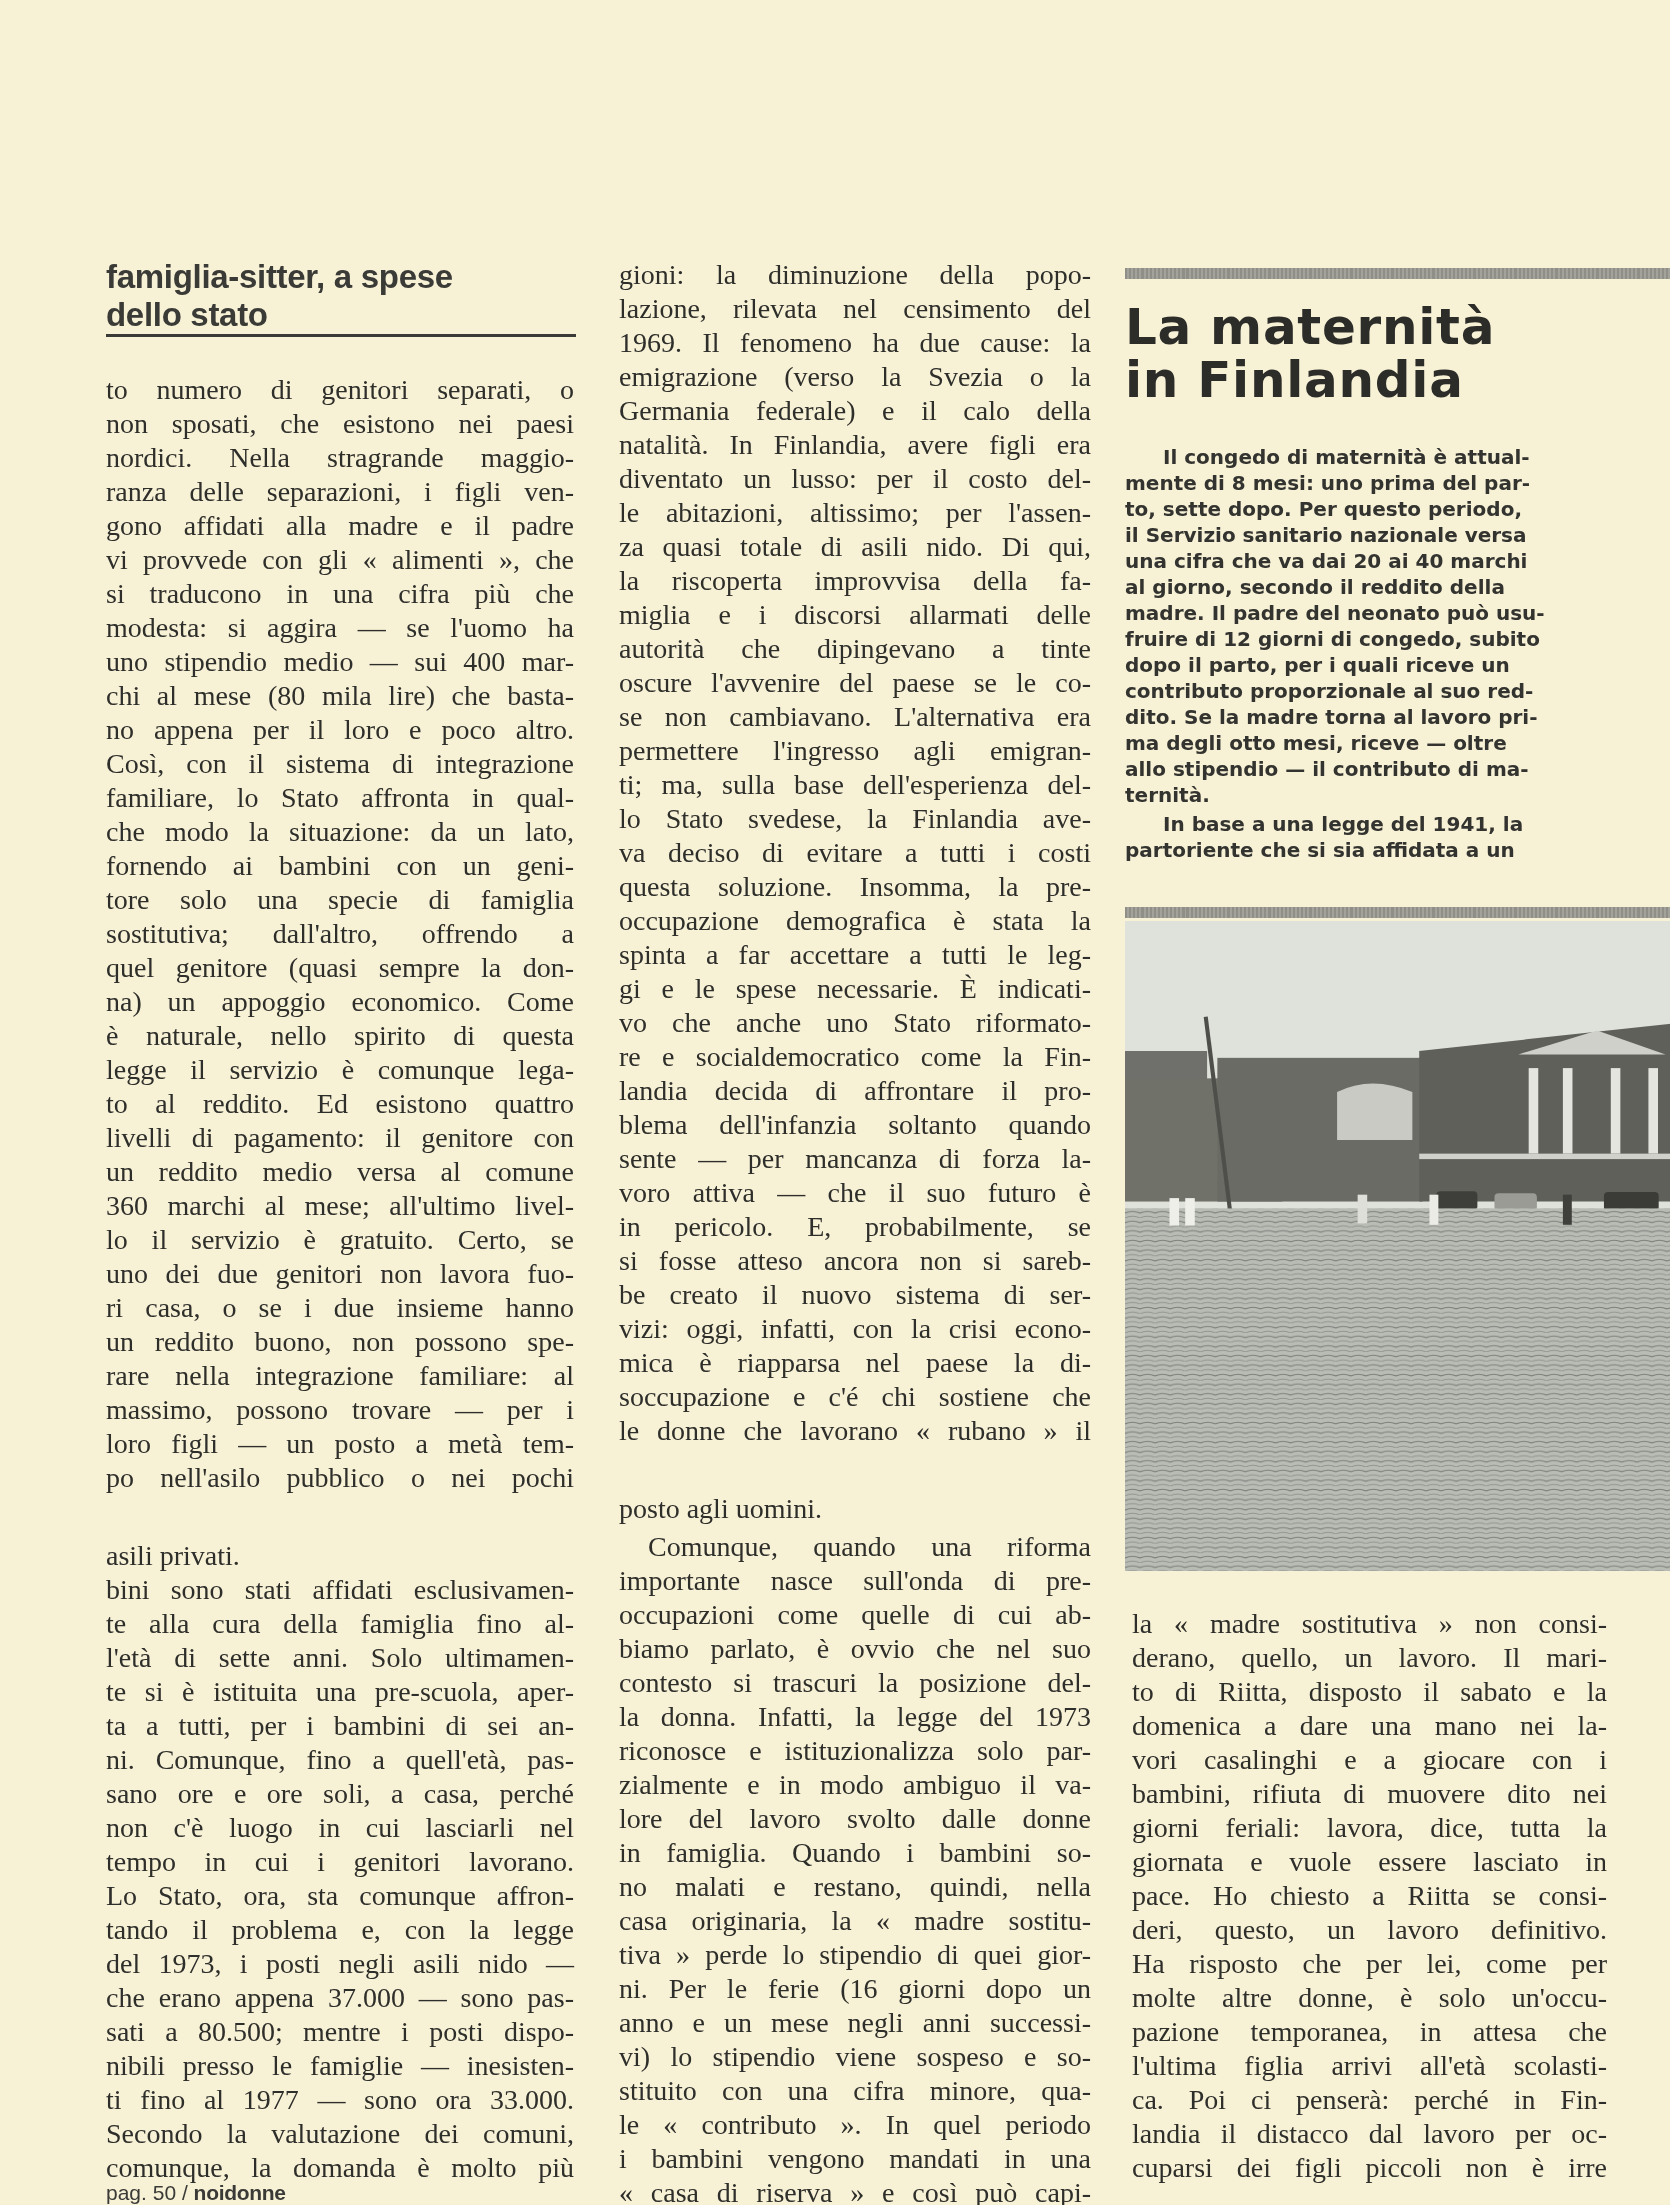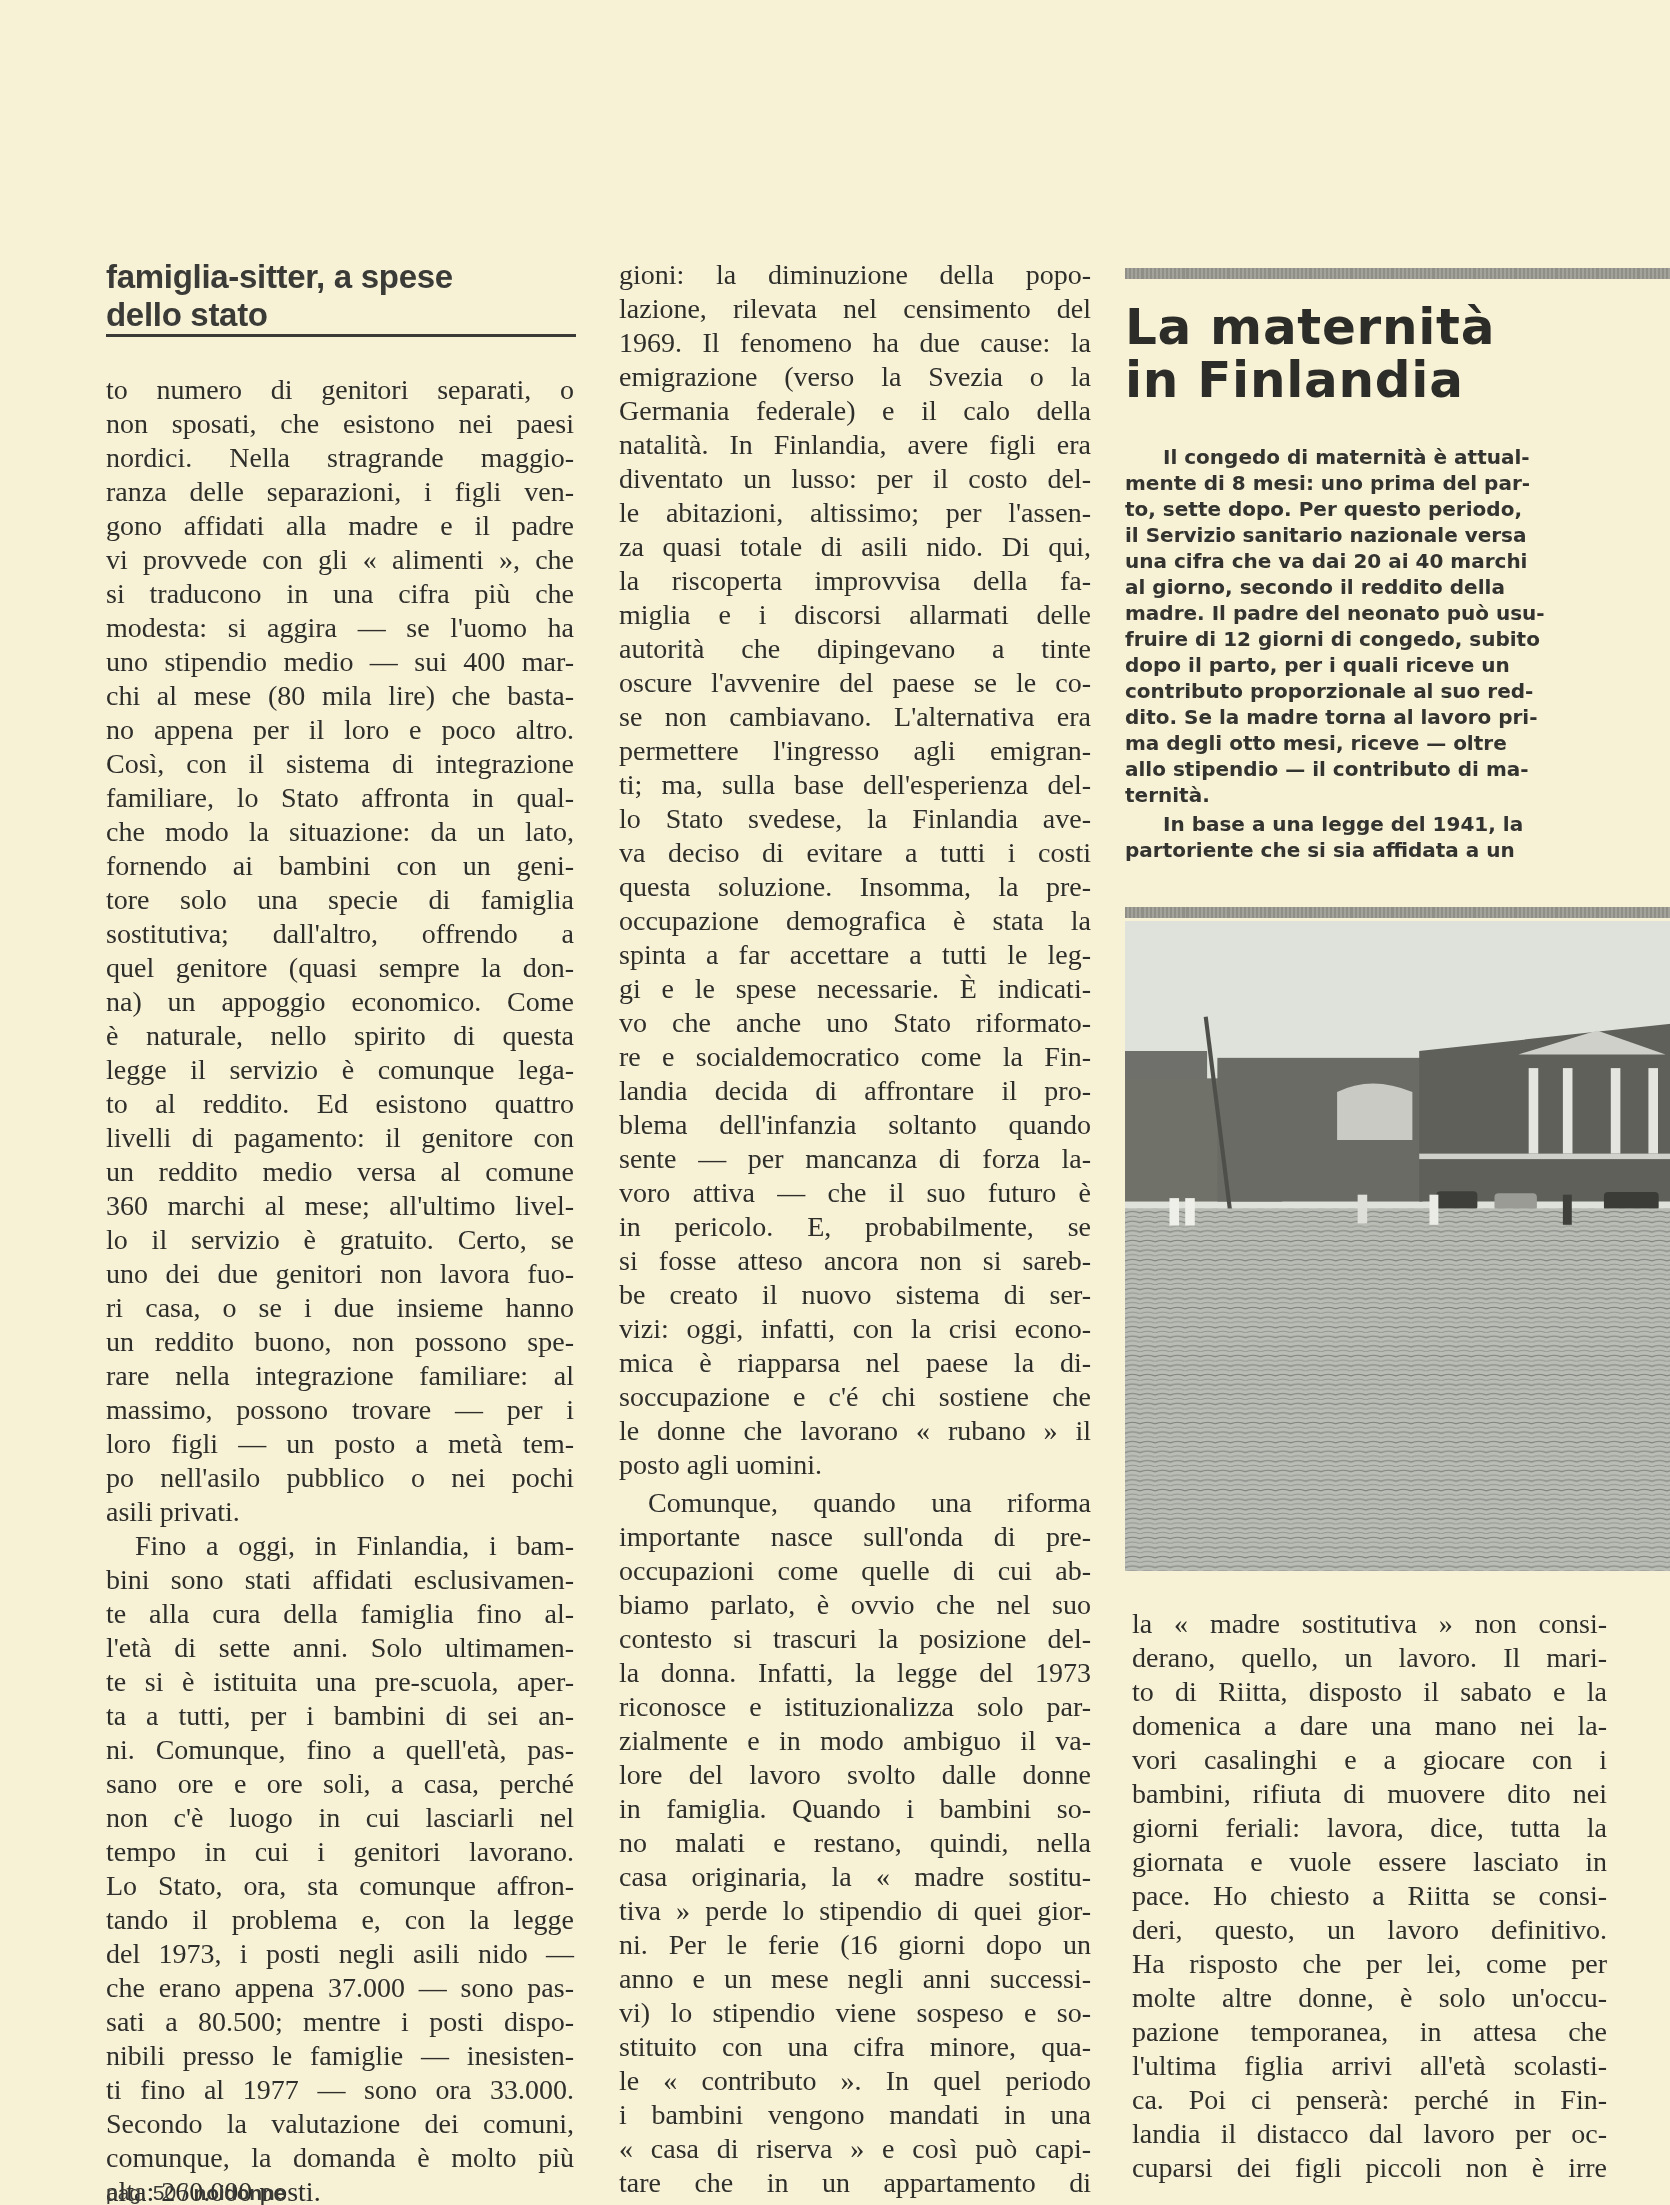--- a/index.html
+++ b/index.html
@@ -1,20 +1,20 @@
 <!DOCTYPE html>
 <html style="font-size:11px"><head>
 <meta charset="utf-8">
 <style>
   html,body{margin:0;padding:0;}
   body{width:1671px;height:2205px;background:#f7f1d6;position:relative;overflow:hidden;
        font-family:"Liberation Serif","DejaVu Serif",serif;color:#2e2e2a;}
   .col{position:absolute;font-size:28px;line-height:34px;text-align:justify;}
   .col .line{display:block;text-align:justify;text-align-last:justify;white-space:nowrap;}
-  .col .line.last{text-align-last:left;}
+  .col .line.last{text-align-last:left;margin-top:44px;}
   .col .ind{padding-left:29px;}
   #c1{left:106px;top:373px;width:468px;}
   #c2{left:619px;top:258px;width:472px;}
   #c3{left:1132px;top:1607px;width:475px;}
   .sidehead{position:absolute;left:106px;top:258px;width:472px;
             font-family:"Liberation Sans","DejaVu Sans",sans-serif;font-weight:bold;
             font-size:33px;line-height:38px;color:#3a3a36;letter-spacing:-0.3px;}
   .sidehead-rule{position:absolute;left:106px;top:334px;width:470px;height:2.7px;background:#3a3a36;}
   .box-bar{position:absolute;left:1125px;width:546px;height:11px;
            background:repeating-linear-gradient(90deg,#8f8f88 0 2.1px,#a3a39b 2.1px 4.1px);}
@@ -76,21 +76,20 @@
       <span class="line">uno dei due genitori non lavora fuo-</span>
       <span class="line">ri casa, o se i due insieme hanno</span>
       <span class="line">un reddito buono, non possono spe-</span>
       <span class="line">rare nella integrazione familiare: al</span>
       <span class="line">massimo, possono trovare — per i</span>
       <span class="line">loro figli — un posto a metà tem-</span>
       <span class="line">po nell'asilo pubblico o nei pochi</span>
       <span class="line last">asili privati.</span>
     </div>
   <div>
-      <span class="line ind">Fino a oggi, in Finlandia, i bam-</span>
       <span class="line">bini sono stati affidati esclusivamen-</span>
       <span class="line">te alla cura della famiglia fino al-</span>
       <span class="line">l'età di sette anni. Solo ultimamen-</span>
       <span class="line">te si è istituita una pre-scuola, aper-</span>
       <span class="line">ta a tutti, per i bambini di sei an-</span>
       <span class="line">ni. Comunque, fino a quell'età, pas-</span>
       <span class="line">sano ore e ore soli, a casa, perché</span>
       <span class="line">non c'è luogo in cui lasciarli nel</span>
       <span class="line">tempo in cui i genitori lavorano.</span>
       <span class="line">Lo Stato, ora, sta comunque affron-</span>

